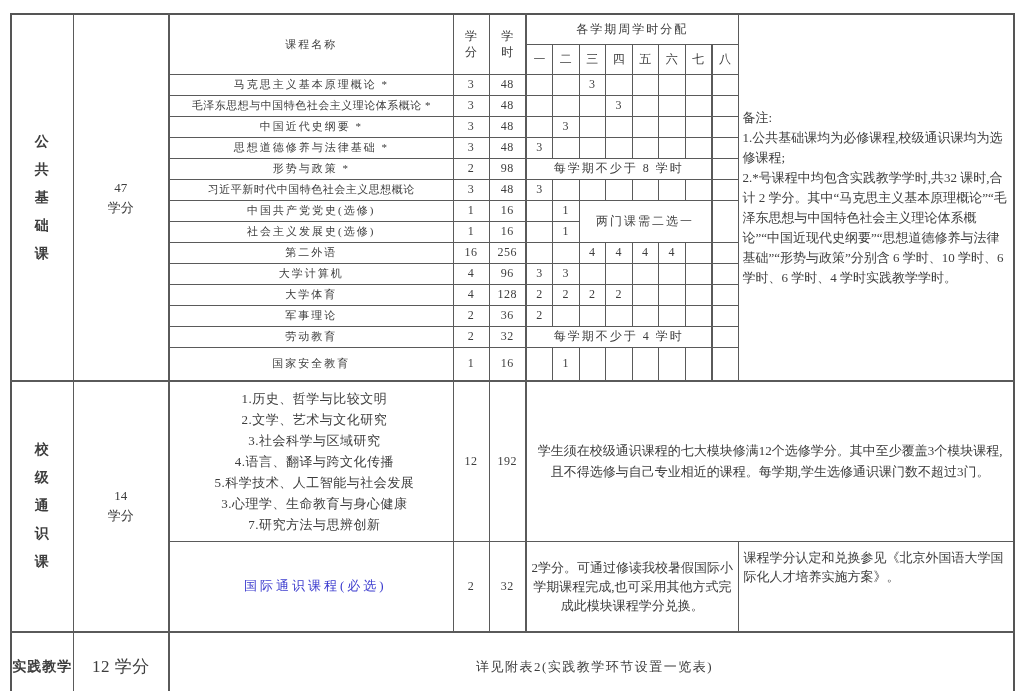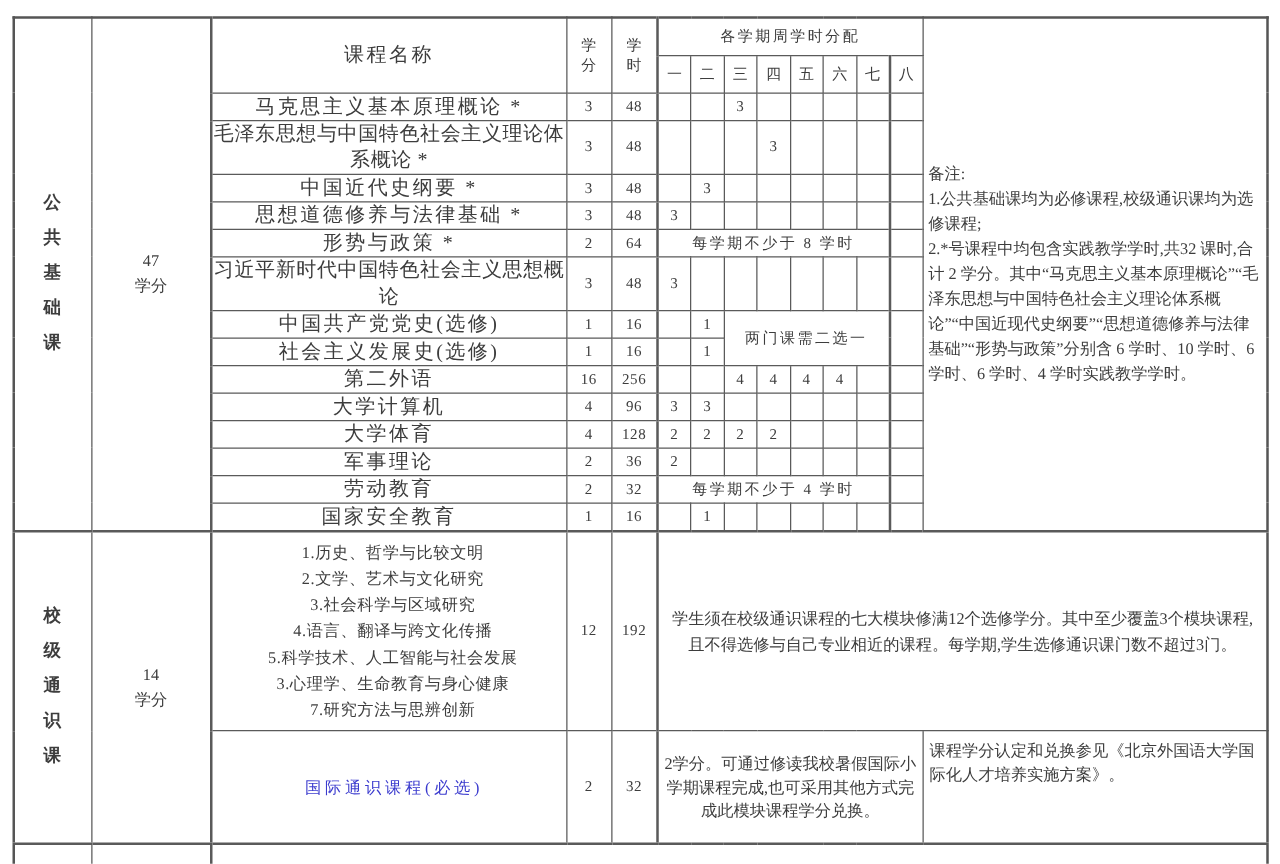--- a/index.html
+++ b/index.html
@@ -15,21 +15,21 @@
   td {
     border:1px solid #5a5a5a;
     font-size:12px; text-align:center; vertical-align:middle;
     padding:0; overflow:hidden; color:#3d3d3d;
   }
   td.bl2 { border-left-width:2px;text-align:center; }
   td.bb2 { border-bottom-width:2px; }
   .vcat  { white-space:pre-line; line-height:28px; font-size:14px; font-weight:bold; letter-spacing:1px; }
   .creds { white-space:pre-line; line-height:20px; font-size:13px; }
   .hdr2  { white-space:pre-line; line-height:16px; font-size:12px; }
-  .cname { letter-spacing:2px; font-size:16px;margin-top:34px; }
+  .cname { letter-spacing:2px; font-size:11px;margin-top:34px; }
   .num   { font-size:12px; letter-spacing:0.5px; }
   .mnote { font-size:12px; letter-spacing:2px; }
   .dist  { font-size:12px; letter-spacing:2px; }
   .notesbox { text-align:left; vertical-align:middle; padding:2px 4px; }
   .notesbox p { margin:0; font-size:13px; line-height:20px; }
   .modlist { text-align:left; vertical-align:middle; padding:2px 0 2px 6px; }
   .modlist div { font-size:13px; line-height:21px; letter-spacing:0.5px; }
   .bigtext { text-align:left; vertical-align:middle; padding:2px 5px; font-size:13px; line-height:21px;margin-top:24px; }
   .intl  { text-align:left; padding-left:8px; color:#3b3bce; letter-spacing:3px; font-size:13px; }
   .pcat  { font-weight:bold; font-size:14px; letter-spacing:1px; }
@@ -137,21 +137,21 @@
     <td class="num"></td>
     <td class="num"></td>
     <td class="num"></td>
     <td class="num"></td>
     <td class="num"></td>
     <td class="bl2 num"></td>
   </tr>
   <tr style="height:21px">
     <td class="bl2 cname">形势与政策 *</td>
     <td class="num">2</td>
-    <td class="num">64</td>
+    <td class="num">98</td>
     <td colspan="7" class="bl2 mnote">每学期不少于 8 学时</td>
     <td class="bl2"></td>
   </tr>
   <tr style="height:21px">
     <td class="bl2 cname" style="letter-spacing:0.5px">习近平新时代中国特色社会主义思想概论</td>
     <td class="num">3</td>
     <td class="num">48</td>
     <td class="bl2 num">3</td>
     <td class="num"></td>
     <td class="num"></td>
@@ -229,21 +229,21 @@
     <td class="num"></td>
     <td class="bl2 num"></td>
   </tr>
   <tr style="height:21px">
     <td class="bl2 cname">劳动教育</td>
     <td class="num">2</td>
     <td class="num">32</td>
     <td colspan="7" class="bl2 mnote">每学期不少于 4 学时</td>
     <td class="bl2"></td>
   </tr>
-  <tr style="height:21px">
+  <tr style="height:34px">
     <td class="bl2 cname bb2">国家安全教育</td>
     <td class="num bb2">1</td>
     <td class="num bb2">16</td>
     <td class="bl2 num bb2"></td>
     <td class="num bb2">1</td>
     <td class="num bb2"></td>
     <td class="num bb2"></td>
     <td class="num bb2"></td>
     <td class="num bb2"></td>
     <td class="num bb2"></td>

